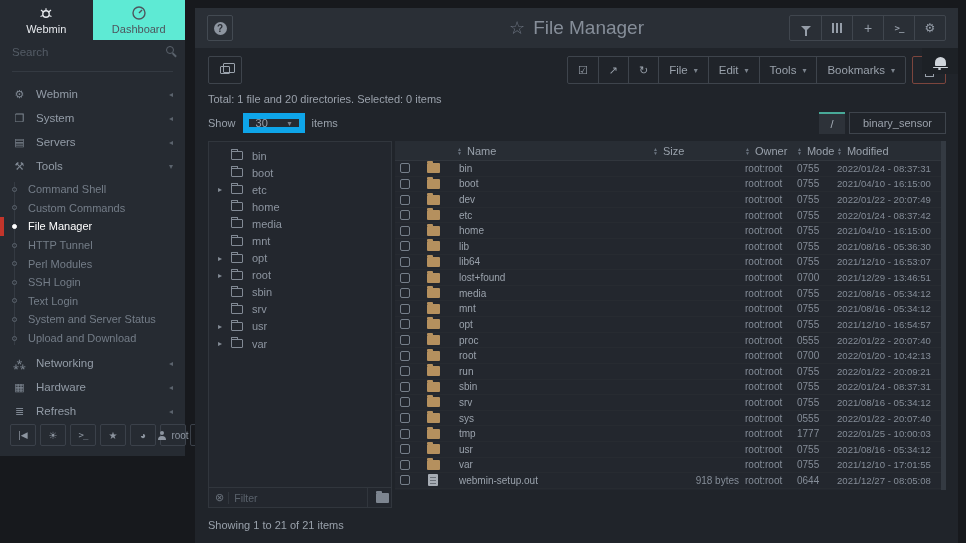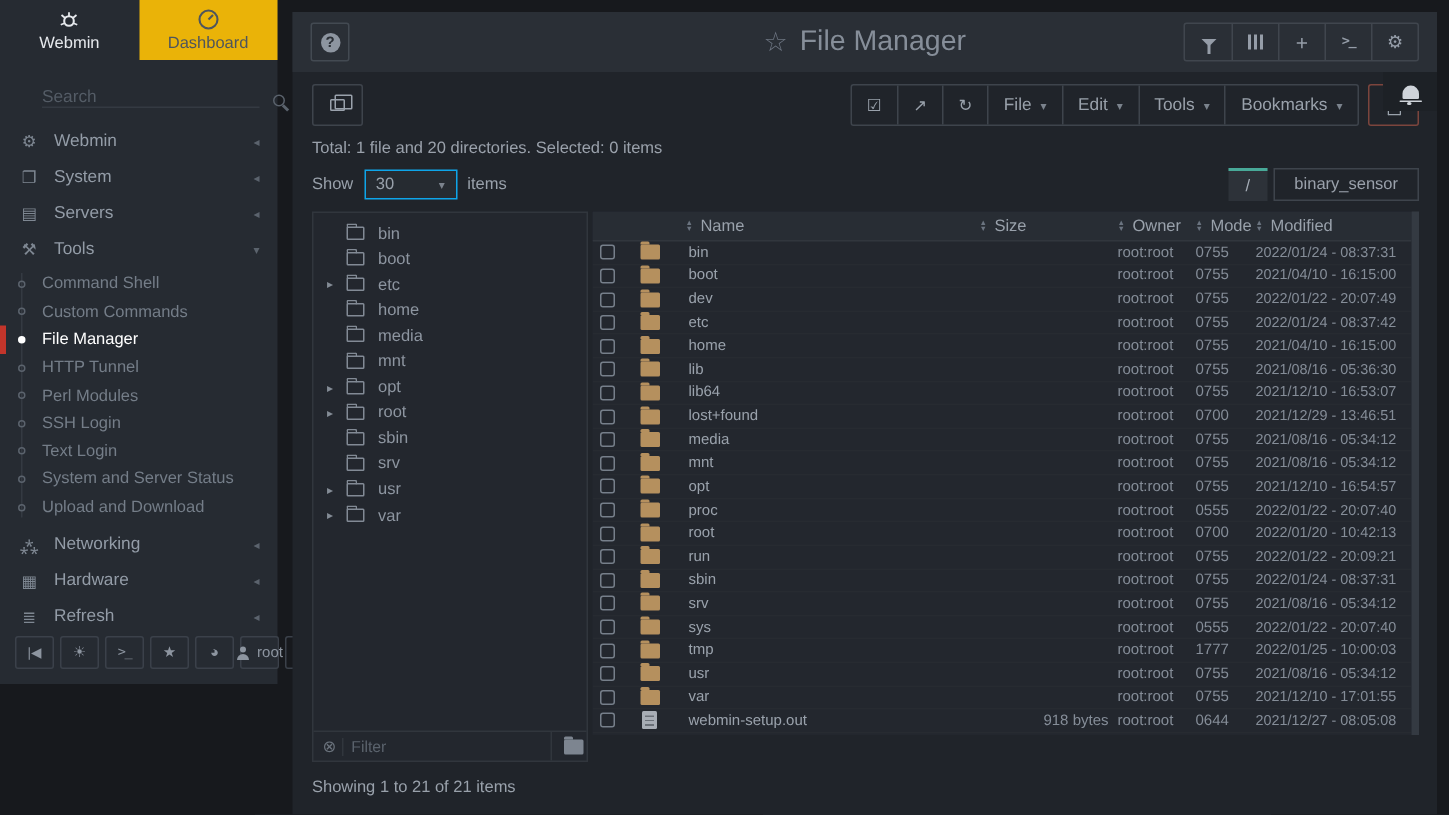--- a/index.html
+++ b/index.html
@@ -4,23 +4,23 @@
 <style>
   *{box-sizing:border-box;margin:0;padding:0}
   html,body{width:966px;height:543px;overflow:hidden}
   body{background:#17191d;font-family:"Liberation Sans",sans-serif;position:relative;color:#99a1ab}
 
   
   #sidebar{position:absolute;left:0;top:0;width:185px;height:456px;background:#262b32;display:flex;flex-direction:column}
   .tabs{display:flex;height:40px;flex:none}
   .tab{flex:1;display:flex;flex-direction:column;align-items:center;justify-content:center;gap:2px;font-size:11px;cursor:pointer}
   .tab.active{background:#262b32;color:#e6e9ed}
-  .tab.inactive{background:#eab308;color:#4e555d}
+  .tab.inactive{background:#5eead4;color:#4e555d}
   .tab svg{display:block}
-  .searchbar{flex:none;margin:6px 12px 4px 28px;border-bottom:1px solid #343a42;display:flex;align-items:flex-end;height:26px}
+  .searchbar{flex:none;margin:6px 12px 4px 12px;border-bottom:1px solid #343a42;display:flex;align-items:flex-start;height:26px}
   .searchbar input{flex:1;background:transparent;border:none;outline:none;color:#9aa2ac;font-size:11.5px}
   .searchbar input::placeholder{color:#545c66}
   .mag{width:8px;height:8px;border:1.5px solid #5a626c;border-radius:50%;position:relative;flex:none;margin-right:2px}
   .mag::after{content:"";position:absolute;width:5px;height:1.5px;background:#5a626c;transform:rotate(45deg);right:-4px;bottom:-2px}
   #menu{flex:1;overflow:hidden;padding-top:6px}
   .mitem{height:24px;display:flex;align-items:center;padding:0 12px;font-size:11.5px;color:#939ca7;cursor:pointer;position:relative}
   .mitem .micon{width:15px;margin-right:9px;color:#7e8792;font-size:11px;text-align:center;flex:none}
   .mitem .mlabel{flex:1}
   .mitem .chev{font-size:8px;color:#5b636d}
   .subwrap{position:relative;padding:2px 0 4px 0}
@@ -68,21 +68,21 @@
   .tbtn:first-child{border-left:none}
   .tbtn .caret{font-size:8px;color:#7b838d}
   .tbtn.iconic{font-size:11px}
   .trashbtn{margin-left:6px;width:34px;height:28px;border:1px solid #7c453d;border-radius:2px;display:flex;align-items:center;justify-content:center;cursor:pointer}
   .trash{width:9px;height:10px;border:1px solid #9aa2ac;border-top:none;border-radius:0 0 1px 1px;position:relative;margin-top:3px}
   .trash::before{content:"";position:absolute;top:-3px;left:-3px;width:13px;height:1.5px;background:#9aa2ac}
   .trash::after{content:"";position:absolute;top:-5.5px;left:1.5px;width:4px;height:2px;border:1px solid #9aa2ac;border-bottom:none}
 
   #summary{margin-top:9px;font-size:11px;color:#9aa1ab}
   #showrow{margin-top:7px;display:flex;align-items:center;font-size:11px;color:#99a1ab}
-  .showsel{margin:0 7px;width:62px;height:20px;border:1px solid #0ea5e9;background:#262b31;display:flex;align-items:center;justify-content:space-between;padding:0 7px;cursor:pointer}
+  .showsel{margin:0 7px;width:62px;height:20px;border:6px solid #0ea5e9;background:#262b31;display:flex;align-items:center;justify-content:space-between;padding:0 7px;cursor:pointer}
   .showsel .caret{font-size:8px;color:#7b838d}
   #crumbs{margin-left:auto;display:flex;gap:4px;align-items:center}
   .rootbtn{width:26px;height:22px;background:#2d3239;border-top:2px solid #48a998;display:flex;align-items:center;justify-content:center;color:#a6aeb8;font-size:11px;cursor:pointer}
   .pathbox{height:22px;border:1px solid #3e444c;display:flex;align-items:center;padding:0 13px;color:#9aa1ab;font-size:11px;cursor:text}
 
   
   #content{margin-top:7px;display:flex;align-items:flex-start}
   #treepanel{width:184px;height:367px;background:#23272e;border:1px solid #31363d;display:flex;flex-direction:column;flex:none}
   #treelist{flex:1;padding-top:5px;overflow:hidden}
   .titem{height:17.1px;display:flex;align-items:center;padding-left:9px;font-size:11px;color:#8d95a0;cursor:pointer}

